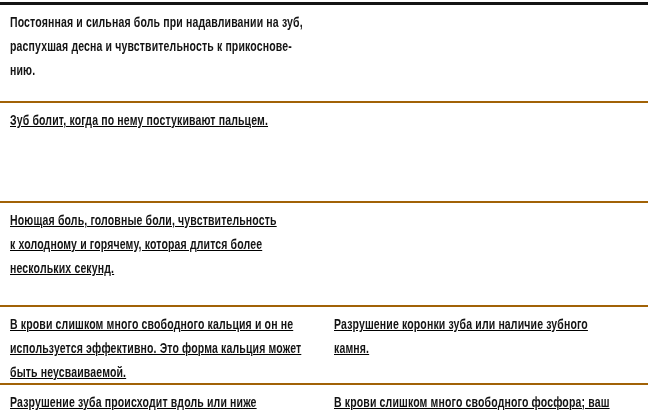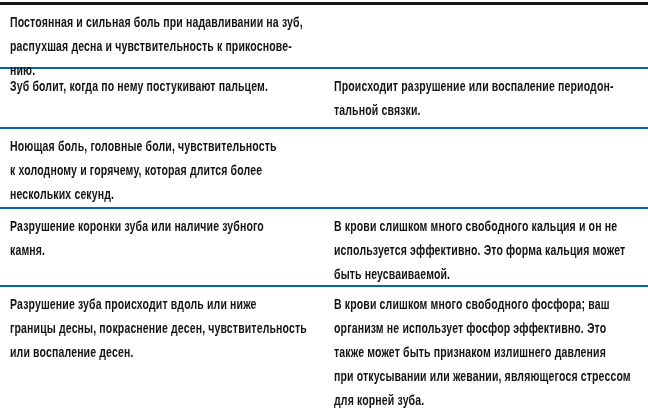--- a/index.html
+++ b/index.html
@@ -21,25 +21,26 @@
     width: 648px;
     border-top: 3px solid #141414;
     display: flex;
     flex-direction: column;
   }
   .sc-row {
     display: flex;
     width: 100%;
   }
   .sc-row + .sc-row {
-    border-top: 2px solid #0369a1;
+    border-top: 2px solid #a16207;
+    text-decoration: underline;
   }
-  .sc-row.r1 { height: 62px; border-radius: 20px; }
+  .sc-row.r1 { height: 96px; border-radius: 20px; }
   .sc-row.r2 { height: 60px; }
-  .sc-row.r3 { height: 80px; }
+  .sc-row.r3 { height: 104px; margin-top: 40px; }
   .sc-row.r4 { height: 78px; }
   .sc-row.r5 { height: 119px; }
   .cell {
     width: 324px;
     padding: 5px 0 0 10px;
     overflow: visible;
   }
   .cell-text {
     font-weight: 700;
     font-size: 14px;
@@ -63,43 +64,39 @@
         <div class="cell-text">Постоянная и сильная боль при надавливании на зуб,
 распухшая десна и чувствительность к прикоснове-
 нию.</div>
       </div>
     </div>
 
     <div class="sc-row r2">
       <div class="cell">
         <div class="cell-text">Зуб болит, когда по нему постукивают пальцем.</div>
       </div>
-      <div class="cell">
-        <div class="cell-text">Происходит разрушение или воспаление периодон-
-тальной связки.</div>
-      </div>
     </div>
 
     <div class="sc-row r3">
       <div class="cell">
         <div class="cell-text">Ноющая боль, головные боли, чувствительность
 к холодному и горячему, которая длится более
 нескольких секунд.</div>
       </div>
     </div>
 
     <div class="sc-row r4">
       <div class="cell">
-        <div class="cell-text">Разрушение коронки зуба или наличие зубного
-камня.</div>
-      </div>
-      <div class="cell">
         <div class="cell-text">В крови слишком много свободного кальция и он не
 используется эффективно. Это форма кальция может
 быть неусваиваемой.</div>
+      </div>
+      <div class="cell">
+        <div class="cell-text">Разрушение коронки зуба или наличие зубного
+камня.</div>
       </div>
     </div>
 
     <div class="sc-row r5">
       <div class="cell">
         <div class="cell-text">Разрушение зуба происходит вдоль или ниже
 границы десны, покраснение десен, чувствительность
 или воспаление десен.</div>
       </div>
       <div class="cell">

